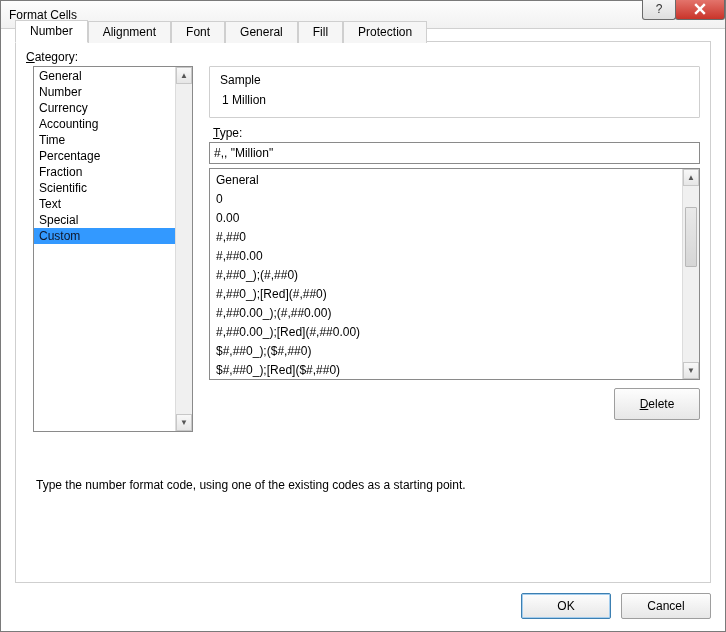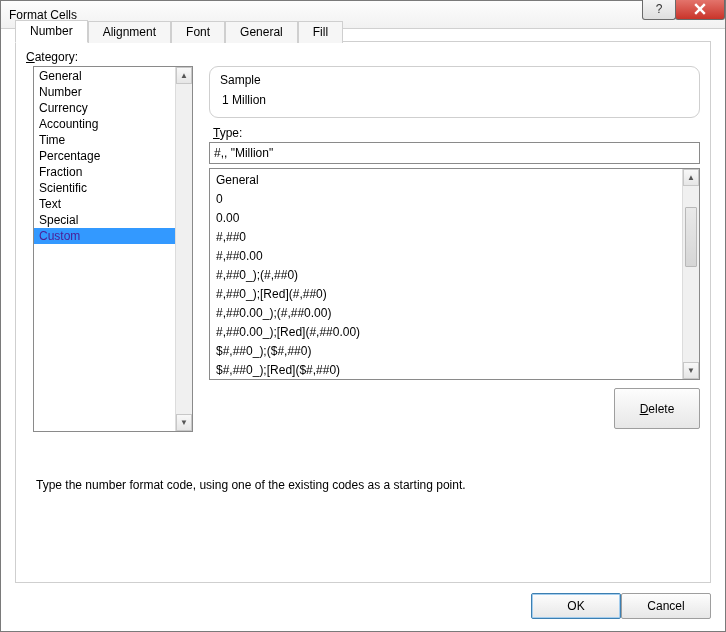--- a/index.html
+++ b/index.html
@@ -124,26 +124,26 @@
   .cat-items { padding: 1px 0; }
   .cat-item {
     padding: 0px 5px;
     height: 16px; line-height:16px;
     font-size: 12px;
     white-space: nowrap;
     cursor: default;
   }
   .cat-item.selected {
     background: #3399ff;
-    color: #4c1d95;
+    color: #0f172a;
   }
   .right-col { flex:1; }
   .sample-box {
     border: 1px solid #cfcfcf;
-    border-radius: 9px;
+    border-radius: 1px;
     padding: 6px 10px 10px 10px;
     margin-bottom: 8px;
     position: relative;
   }
   .sample-box .legend {
     position: relative;
     top: 0; left: 0;
     font-size: 12px;
     background: #fff;
     padding: 0;
@@ -180,40 +180,40 @@
     padding: 0 6px;
     height: 19px; line-height: 19px;
     font-size: 12px;
     white-space: nowrap;
   }
   .delete-row {
     display:flex; justify-content:flex-end; margin-top:8px;
   }
   .btn {
     min-width: 86px;
-    height: 41px;
+    height: 32px;
     border: 1px solid #9e9e9e;
     background: linear-gradient(#fdfdfd,#e7e7e7);
     font-size: 12px;
     font-family: inherit;
     border-radius: 2px;
     padding: 0 12px;
     cursor: default;
   }
   .btn .ul { text-decoration: underline; }
   .hint {
     position: absolute;
     left: 10px; right: 10px;
     top: 428px;
     font-size: 12px;
   }
   .footer {
     position: absolute;
     right: 14px; bottom: 12px;
-    display: flex; 
+    display: flex; gap: 10px;
   }
   .footer .btn { min-width: 90px; height:26px; }
   .footer .btn.default { border: 1px solid #3c7fb1; box-shadow: 0 0 0 1px #a3cdee inset; }
 </style>
 </head>
 <body>
 
 <div class="window">
 
   <div class="titlebar">
@@ -231,20 +231,21 @@
     </div>
   </div>
 
   <div class="client">
     <div class="tabs">
       <div class="tab active"><span>Number</span></div>
       <div class="tab"><span>Alignment</span></div>
       <div class="tab"><span>Font</span></div>
       <div class="tab"><span>General</span></div>
       <div class="tab"><span>Fill</span></div>
+      <div class="tab"><span>Protection</span></div>
     </div>
 
     <div class="panel">
 
       <div class="cat-label">
         <span class="ul">C</span><span>ategory:</span>
       </div>
 
       <div class="columns">
 

